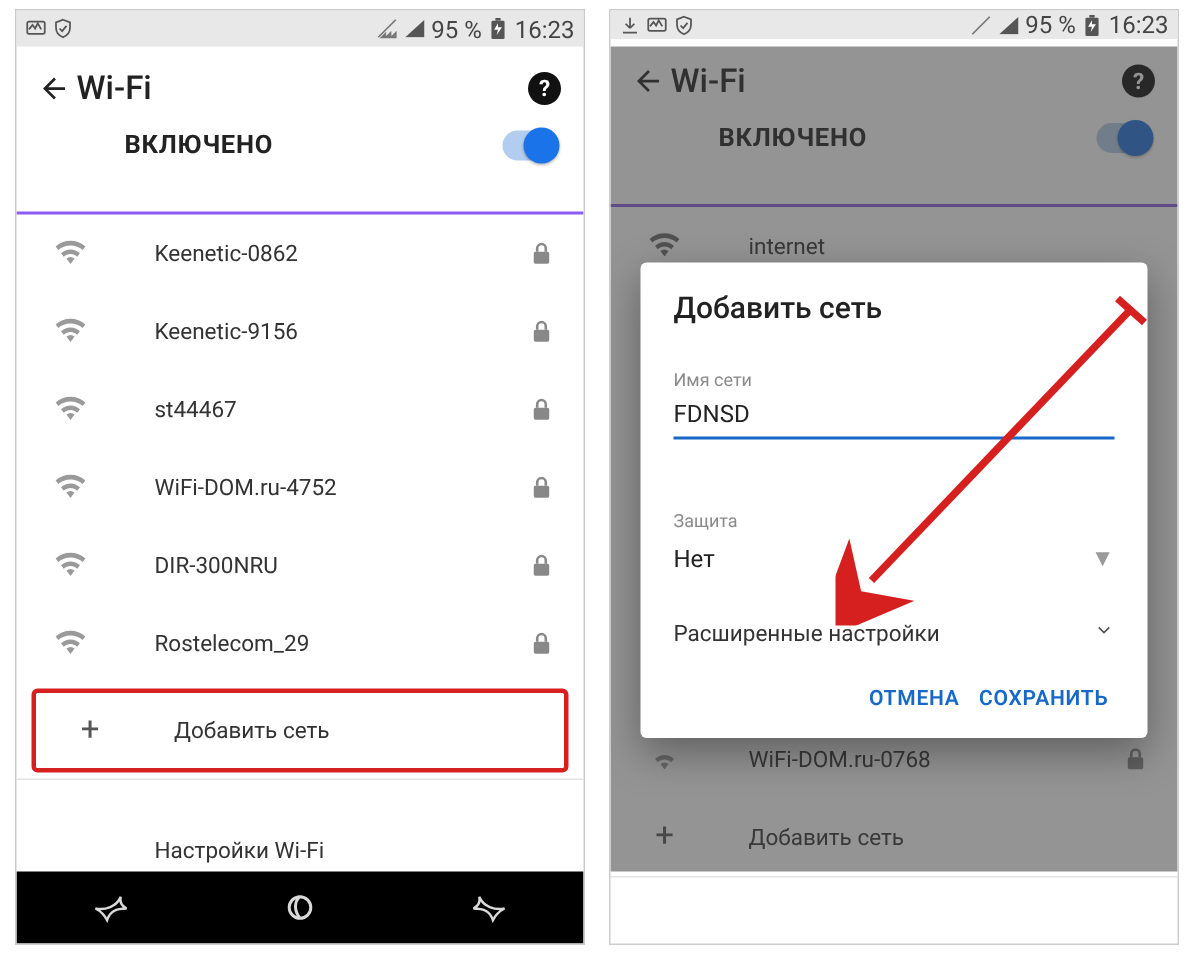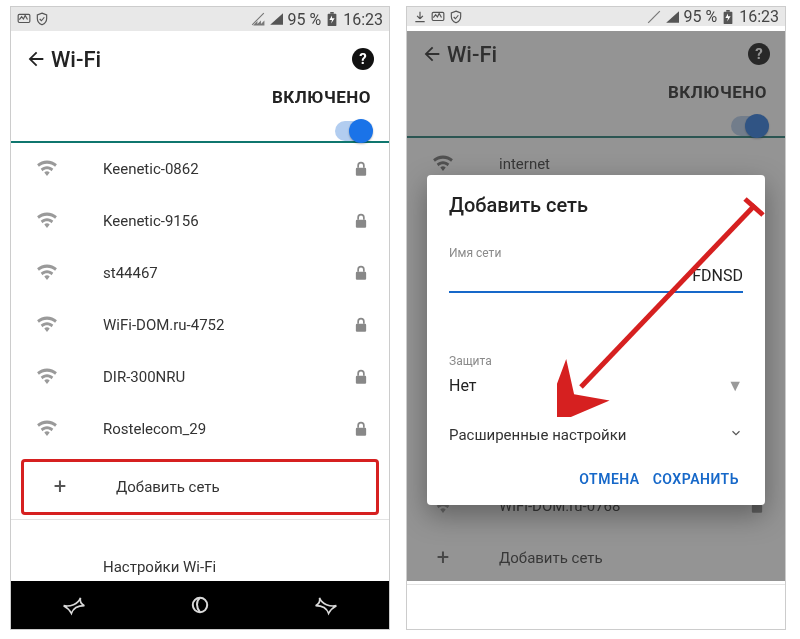--- a/index.html
+++ b/index.html
@@ -14,21 +14,21 @@
   .status-right span { font-size:16px; }
   .sb-icon { width:14px; height:14px; display:inline-flex; align-items:center; justify-content:center; font-size:12px; }
 
   
   .app-bar { height:56px; display:flex; align-items:center; padding:0 14px; gap:4px; }
   .app-bar .title { font-size:22px; font-weight:500; color:#222; flex:1; }
   .back-icon svg, .help-icon svg { display:block; }
   .help-icon { margin-left:auto; }
 
   
-  .toggle-row { height:56px; display:flex; align-items:flex-end; padding:0 18px 0 72px;  border-bottom:2px solid #0f766e;flex-direction:column;}
+  .toggle-row { height:56px; display:flex; align-items:flex-start; padding:0 18px 0 72px;  border-bottom:2px solid #8b5cf6;}
   .toggle-title { font-size:17px; font-weight:700; color:#222; flex:1; letter-spacing:0.5px;}
   .switch { width:36px; height:20px; border-radius:10px; background:#b2cdf0; position:relative; }
   .switch .thumb { position:absolute; top:-2px; right:-2px; width:24px; height:24px; border-radius:50%; background:#1a73e8; box-shadow:0 1px 2px rgba(0,0,0,0.3); }
 
   
   .list { flex:1; overflow:hidden; }
   .item { height:52px; display:flex; align-items:center; padding:0 16px 0 0; gap:20px; }
   .item .leading { width:72px; display:flex; align-items:center; justify-content:center; }
   .item .name { flex:1; font-size:15px; color:#333; }
   .item .lock { width:24px; display:flex; align-items:center; justify-content:center; color:#777; }
@@ -43,21 +43,21 @@
   .nav-bar { height:48px; background:#000; display:flex; align-items:center; justify-content:space-around; color:#dcdcdc; }
   .nav-ic svg{ display:block; }
 
   
   .scrim { position:absolute; inset:0; background:rgba(60,60,60,0.55); }
 
   
   .dialog { position:absolute; left:20px; right:20px; top:168px; background:#fff; border-radius:4px; box-shadow:0 10px 28px rgba(0,0,0,0.35); padding:18px 22px 10px; }
   .dialog h2 { font-size:20px; font-weight:500; color:#222; margin-bottom:16px; }
   .dlg-label { font-size:12px; color:#8a8a8a; margin-bottom:2px;margin-top:29px; }
-  .dlg-input { border:none; border-bottom:2px solid #1668c9; font-size:16px; padding:4px 0 6px; width:100%; outline:none; color:#222; margin-bottom:32px;text-align:right; }
+  .dlg-input { border:none; border-bottom:2px solid #1668c9; font-size:16px; padding:4px 0 6px; width:100%; outline:none; color:#222; margin-bottom:18px; }
   .dlg-select { display:flex; justify-content:space-between; align-items:center; font-size:16px; color:#222; padding:6px 0 10px; border-bottom:1px solid rgba(0,0,0,0); }
   .dlg-select.thin { font-size:15px; color:#333; margin-top:14px; padding-bottom:4px;}
   .caret { color:#9a9a9a; }
   .dlg-actions { display:flex; justify-content:flex-end; gap:13px; padding:22px 4px 8px; }
   .dlg-actions button { background:none; border:none; color:#1668c9; font-weight:600; font-size:14px; letter-spacing:0.5px; cursor:pointer; }
 
   
   .arrow-annot { position:absolute; pointer-events:none; }
 
   

